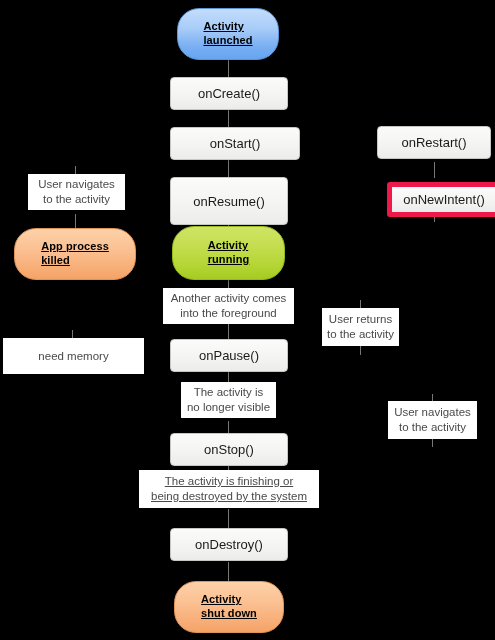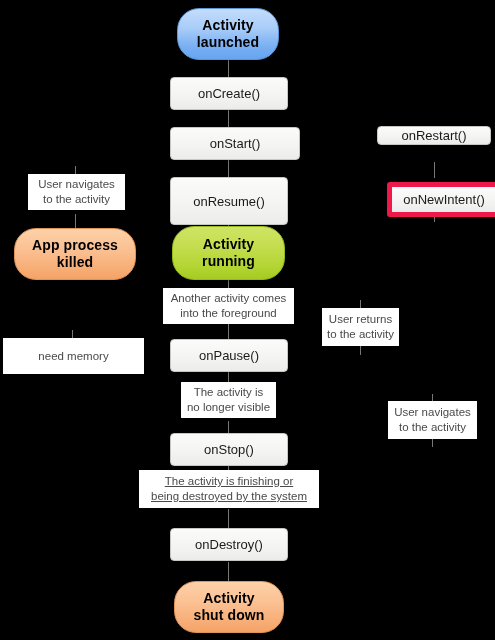--- a/index.html
+++ b/index.html
@@ -18,26 +18,27 @@
   }
 
   
   .pill {
     position: absolute;
     box-sizing: border-box;
     border-radius: 22px;
     display: flex;
     align-items: center;
     justify-content: center;
-    text-align: center;
-    font-size: 14px;
+    text-align: left;
+    font-size: 11px;
     font-weight: bold;
     color: #000000;
     line-height: 1.25;
     letter-spacing: 0.1px;
+    text-decoration: underline;
   }
   .pill-blue {
     background: linear-gradient(to bottom, #c3dcfb 0%, #a9cdf8 38%, #79aff3 75%, #66a4f2 100%);
     border: 1px solid #5b96d8;
     box-shadow: 0 1px 2px rgba(0,0,0,0.35);
   }
   .pill-green {
     background: linear-gradient(to bottom, #cfe464 0%, #c3dd4d 40%, #b2d431 78%, #a6cb21 100%);
     border: 1px solid #94b81d;
     box-shadow: 0 1px 2px rgba(0,0,0,0.35);
@@ -186,21 +187,21 @@
       <div>killed</div>
     </div>
   </div>
 
   <div class="note" style="left:3px; top:338px; width:141px; height:36px;">
     <div>
       <div>need memory</div>
     </div>
   </div>
 
-  <div class="method" style="left:377px; top:126px; width:114px; height:19px;">onRestart()</div>
+  <div class="method" style="left:377px; top:126px; width:114px; height:33px;">onRestart()</div>
 
   <div class="method method-highlight" style="left:387px; top:182px; width:114px; height:35px;">onNewIntent()</div>
 
   <div class="note" style="left:322px; top:308px; width:77px; height:38px;">
     <div>
       <div>User returns</div>
       <div>to the activity</div>
     </div>
   </div>
 

